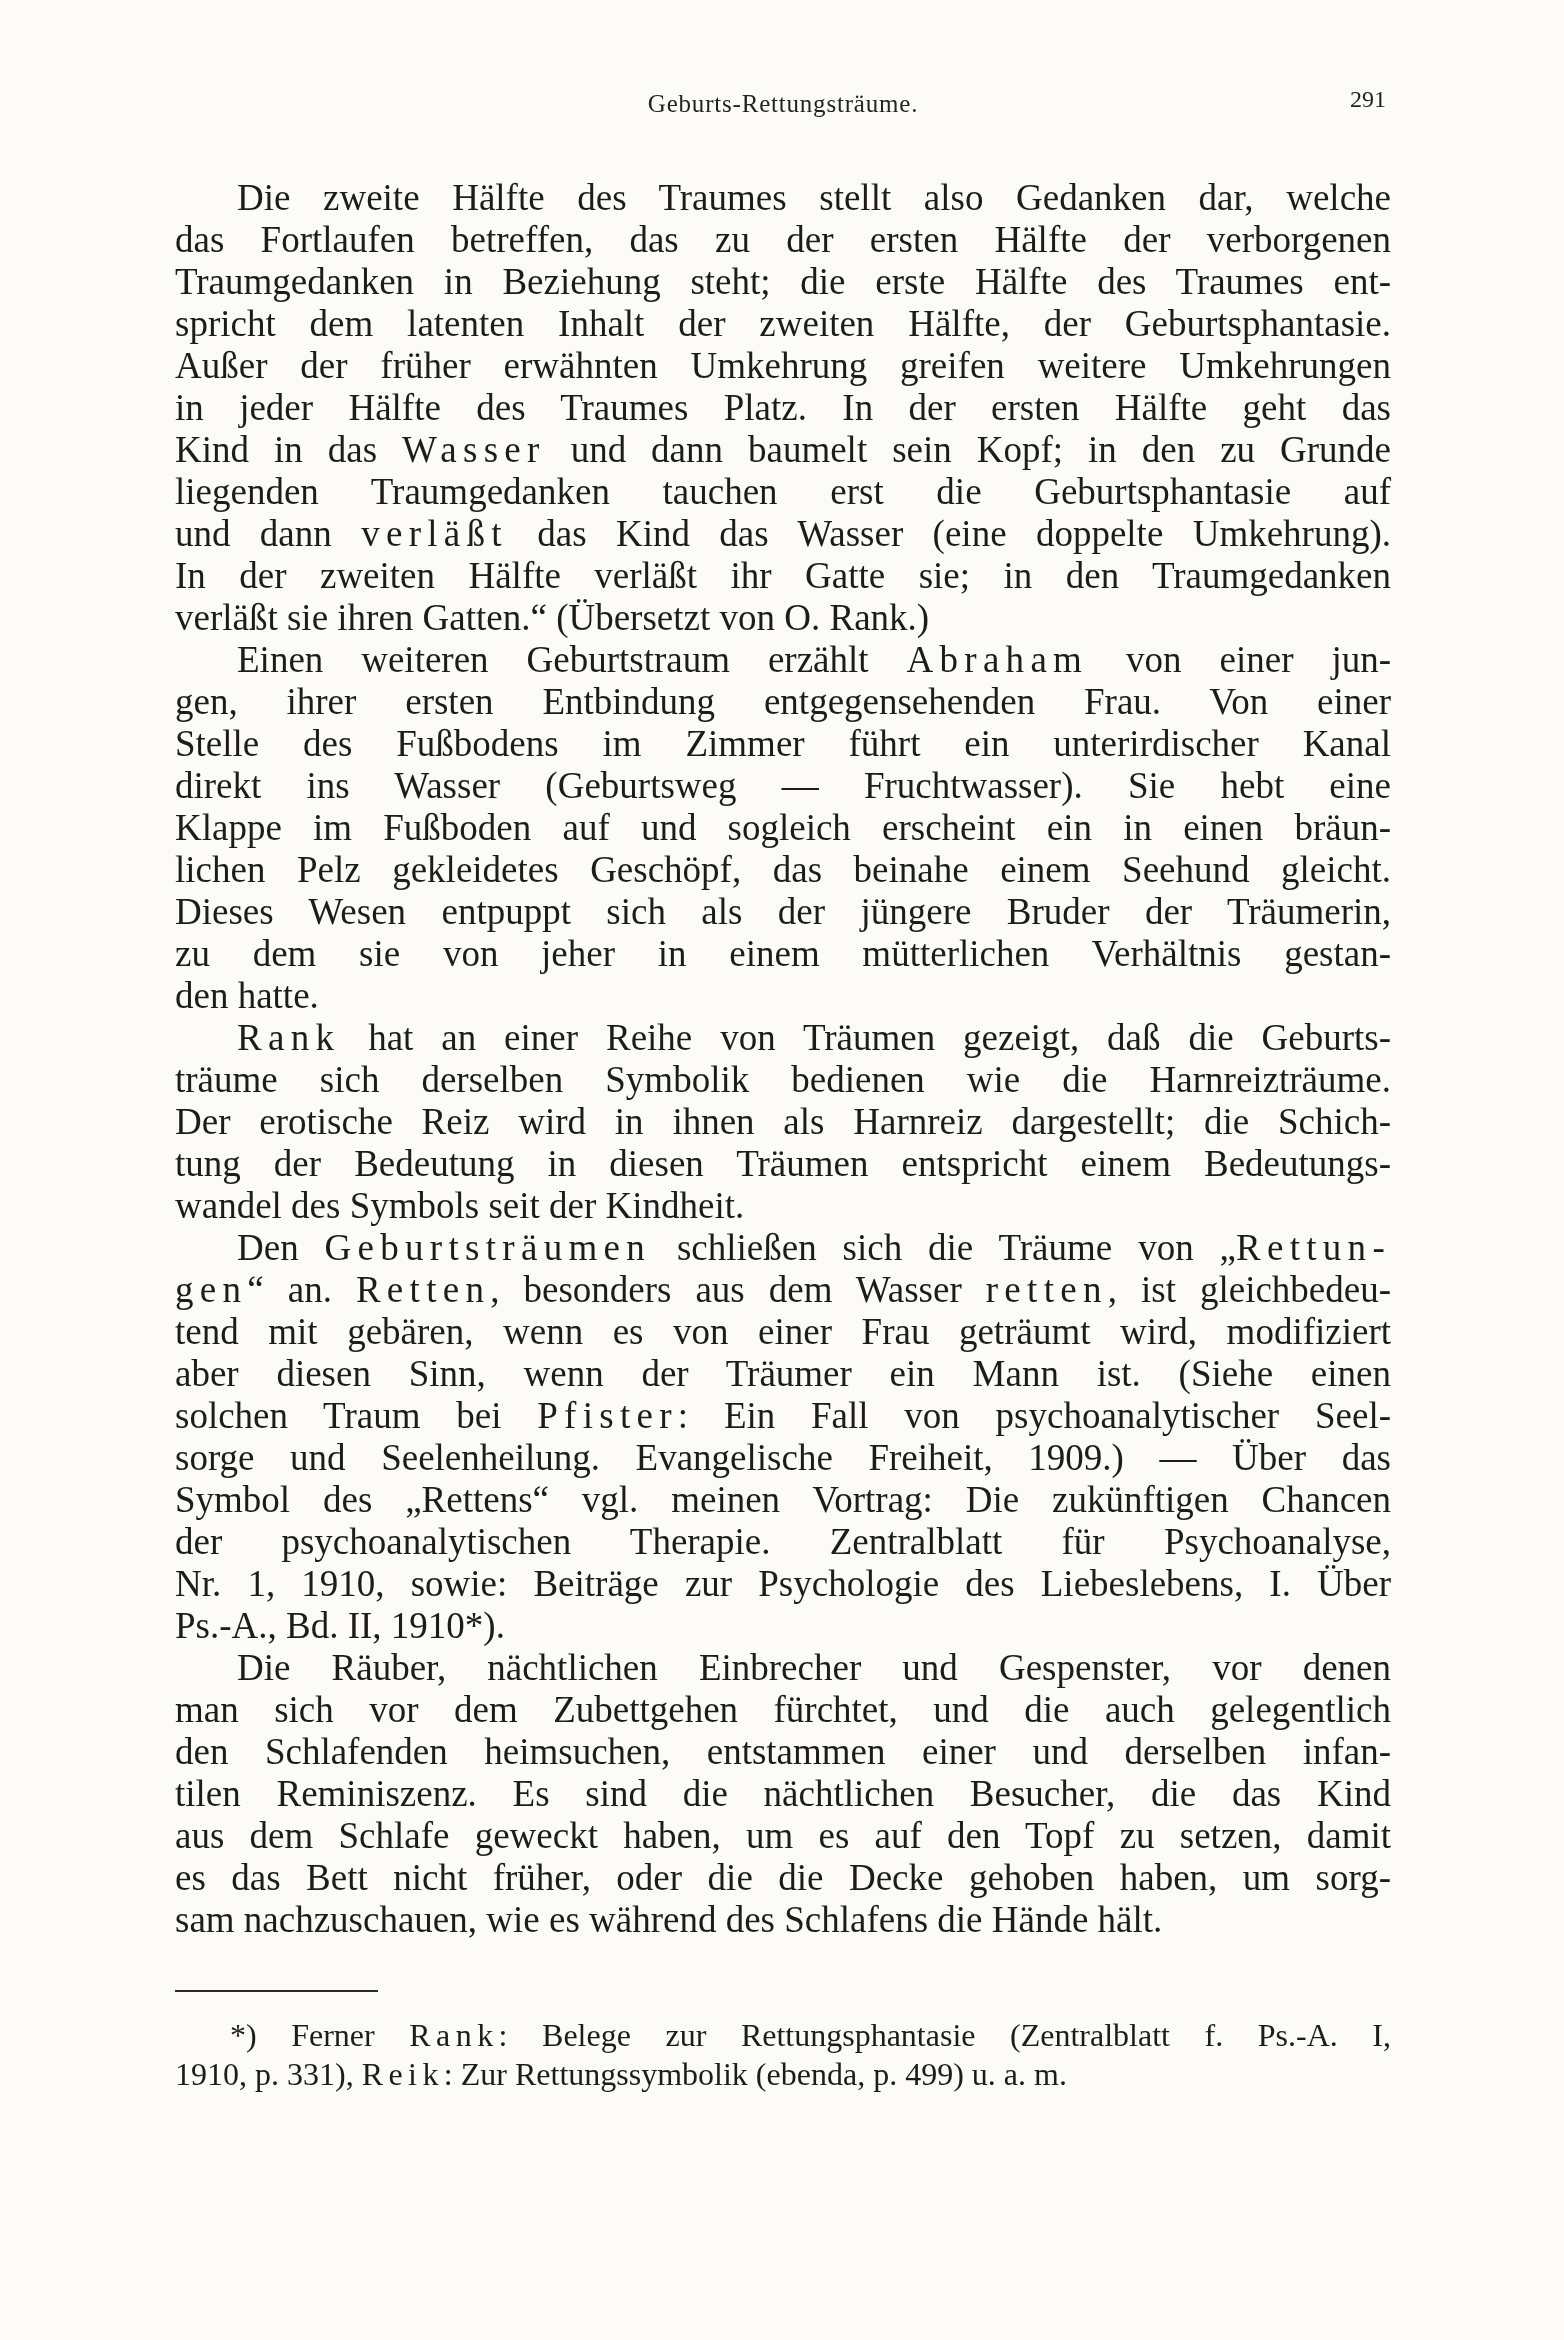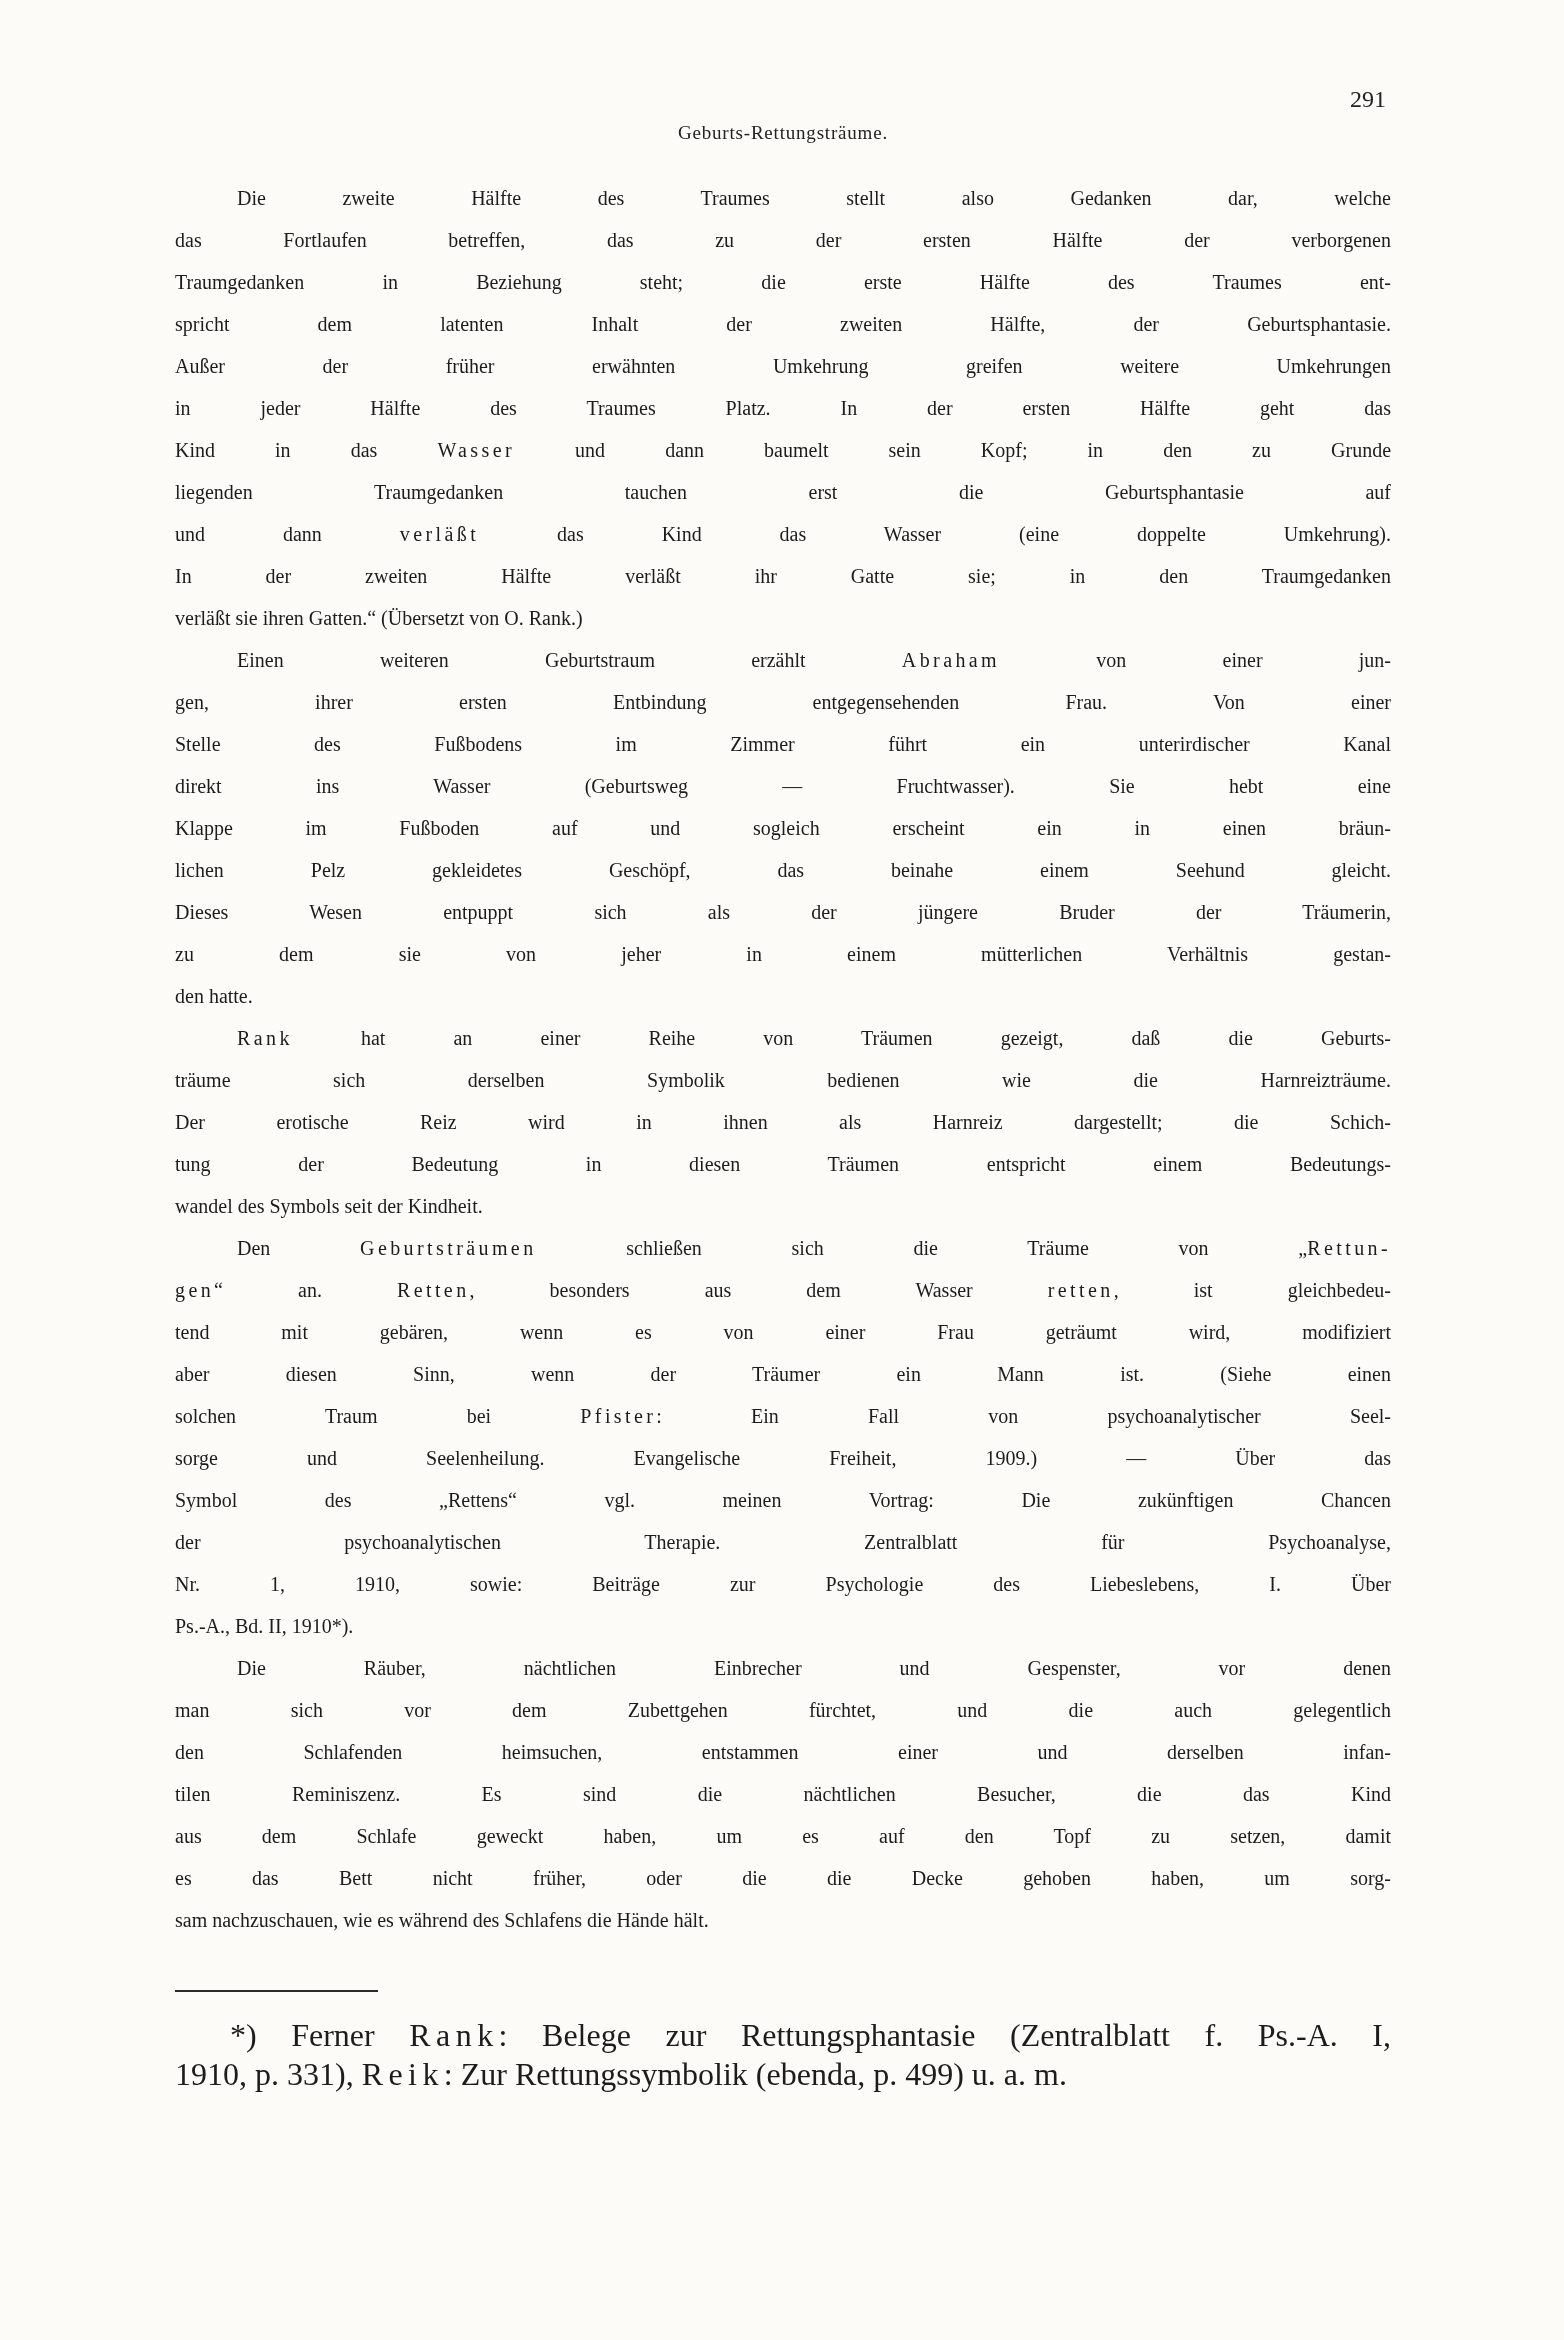--- a/index.html
+++ b/index.html
@@ -24,35 +24,34 @@
   }
   .page-header {
     position: relative;
     height: 42px;
   }
   .running-title {
     position: absolute;
     left: 0;
     right: 0;
     text-align: center;
-    font-size: 19px;
+    font-size: 25px;
     letter-spacing: 0.8px;
     color: #232323;
-    margin-top: 32px;
   }
   .page-number {
     position: absolute;
     right: 5px;
     top: -3.8px;
     font-size: 24px;
     color: #232323;
   }
   .body-text {
     margin-top: 45px;
-    font-size: 20px;
+    font-size: 37px;
     line-height: 42px;
     text-rendering: optimizeLegibility;
   }
   .line {
     text-align: justify;
     text-align-last: justify;
     white-space: normal;
   }
   .line.first {
     text-indent: 62px;

